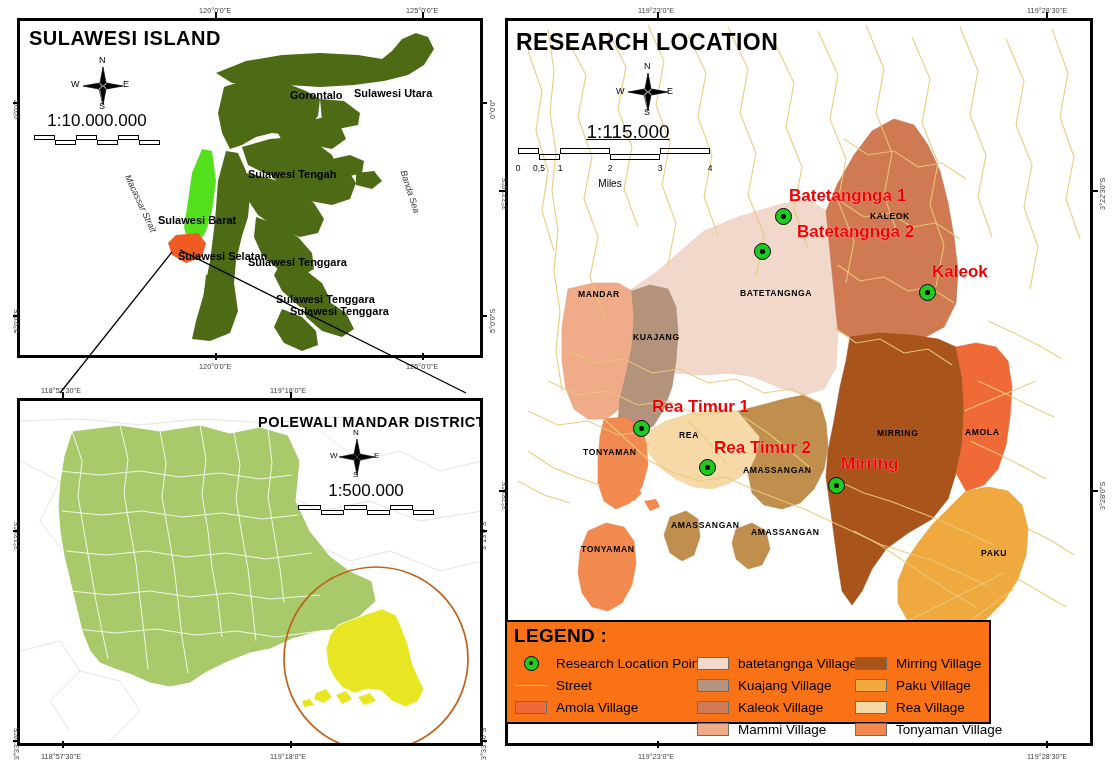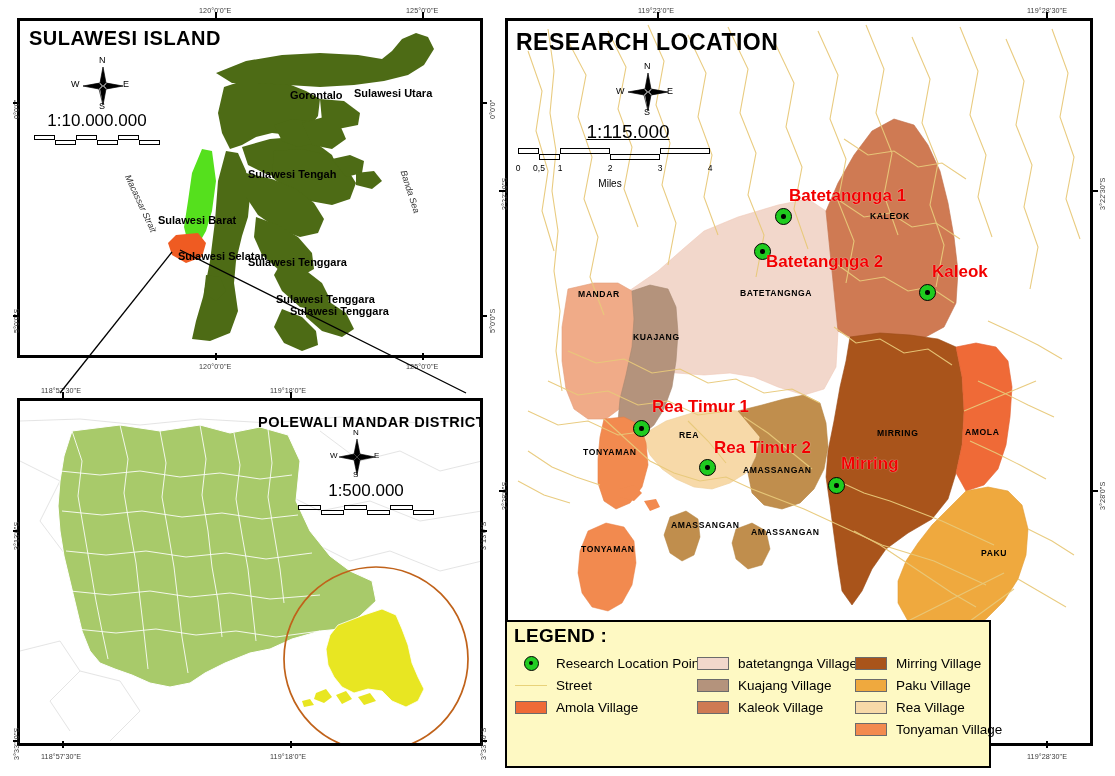--- a/index.html
+++ b/index.html
@@ -22,21 +22,21 @@
 
   
   .scalewrap{position:absolute;z-index:40;}
   .scaletext{font-family:"Liberation Sans",sans-serif;color:#000;text-align:center;white-space:nowrap;}
   .sbar{position:relative;}
   .sbar .seg{position:absolute;box-sizing:border-box;border:1.2px solid #000;}
   .sbnum{position:absolute;font-size:8.5px;color:#000;transform:translateX(-50%);white-space:nowrap;}
   .sbunit{position:absolute;font-size:10px;color:#000;transform:translateX(-50%);}
 
   
-  #legend{position:absolute;left:505px;top:620px;width:486px;height:148px;border:2.5px solid #000;background:#fef9c3;box-sizing:border-box;z-index:60;}
+  #legend{position:absolute;left:505px;top:620px;width:486px;height:104px;border:2.5px solid #000;background:#f97316;box-sizing:border-box;z-index:60;}
   #legend .lg-title{position:absolute;left:7px;top:3px;font-size:19px;font-weight:bold;color:#000;letter-spacing:.3px;}
   .lgcol{position:absolute;top:30px;}
   .lgrow{position:relative;height:22px;display:flex;align-items:center;}
   .swatch{width:32px;height:13px;border:1px solid #6b6b6b;box-sizing:border-box;flex:0 0 auto;}
   .lglabel{font-size:13.5px;color:#000;margin-left:9px;white-space:nowrap;}
   .ptmark{width:32px;display:flex;justify-content:center;flex:0 0 auto;}
   .dot{width:15px;height:15px;border-radius:50%;background:#22cc22;border:1.4px solid #000;position:relative;box-sizing:border-box;}
   .dot::after{content:"";position:absolute;left:50%;top:50%;width:4px;height:4px;margin:-2px 0 0 -2px;border-radius:50%;background:#000;}
   .streetline{width:32px;height:0;border-top:1.6px solid #e8d27a;flex:0 0 auto;}
 
@@ -361,21 +361,21 @@
           <span class="sbunit" style="left:92px;top:30px;">Miles</span>
         </div>
       </div>
     </div>
   </div>
 
   <div class="rpoint" style="left:775px;top:208px;"></div>
   <div class="rlabel" style="left:789px;top:186px;">Batetangnga 1</div>
 
   <div class="rpoint" style="left:754px;top:243px;"></div>
-  <div class="rlabel" style="left:766px;top:222px;margin-top:30px;">Batetangnga 2</div>
+  <div class="rlabel" style="left:797px;top:222px;">Batetangnga 2</div>
 
   <div class="rpoint" style="left:919px;top:284px;"></div>
   <div class="rlabel" style="left:932px;top:262px;">Kaleok</div>
 
   <div class="rpoint" style="left:633px;top:420px;"></div>
   <div class="rlabel" style="left:652px;top:397px;">Rea Timur 1</div>
 
   <div class="rpoint" style="left:699px;top:459px;"></div>
   <div class="rlabel" style="left:714px;top:438px;">Rea Timur 2</div>
 
@@ -425,20 +425,24 @@
         <span class="lglabel">batetangnga Village</span>
       </div>
       <div class="lgrow">
         <span class="swatch" style="background:#b4937c;"></span>
         <span class="lglabel">Kuajang Village</span>
       </div>
       <div class="lgrow">
         <span class="swatch" style="background:#cf7a53;"></span>
         <span class="lglabel">Kaleok Village</span>
       </div>
+      <div class="lgrow">
+        <span class="swatch" style="background:#f0ab88;"></span>
+        <span class="lglabel">Mammi Village</span>
+      </div>
     </div>
 
     <div class="lgcol" style="left:348px;width:150px;">
       <div class="lgrow">
         <span class="swatch" style="background:#a9541b;"></span>
         <span class="lglabel">Mirring Village</span>
       </div>
       <div class="lgrow">
         <span class="swatch" style="background:#efa93e;"></span>
         <span class="lglabel">Paku Village</span>

